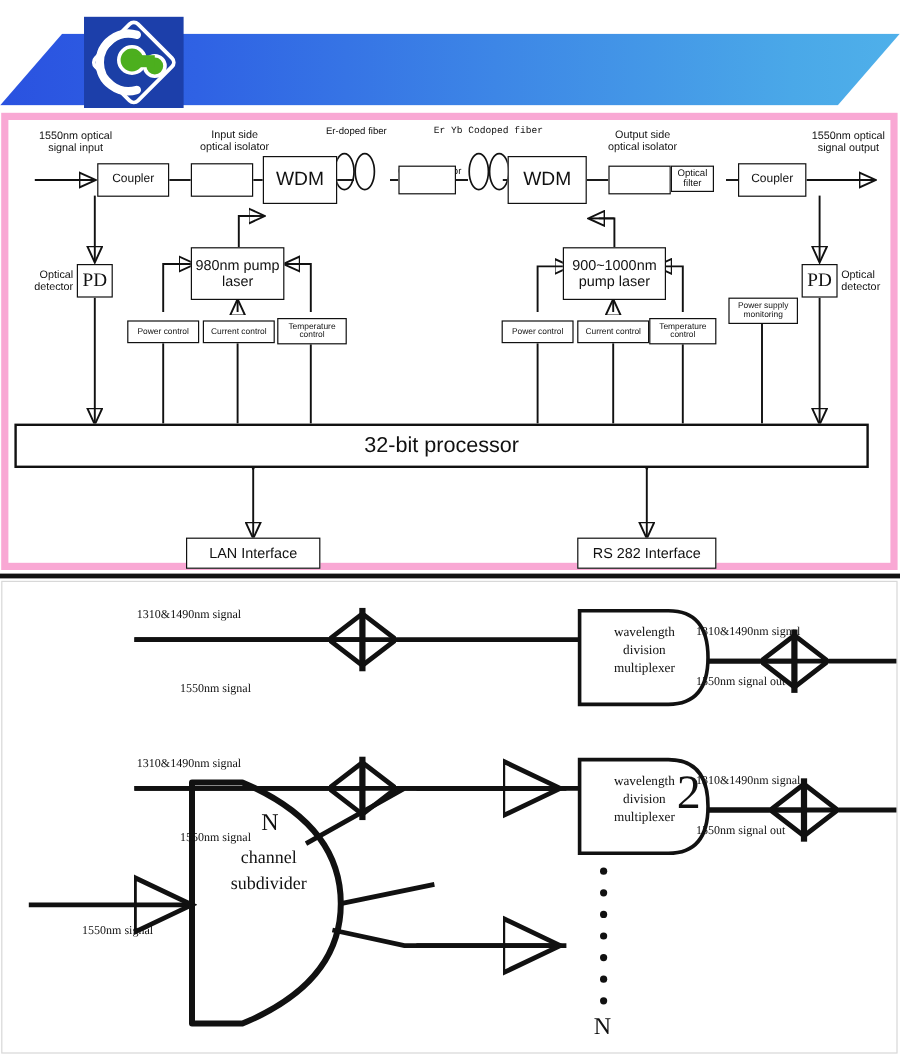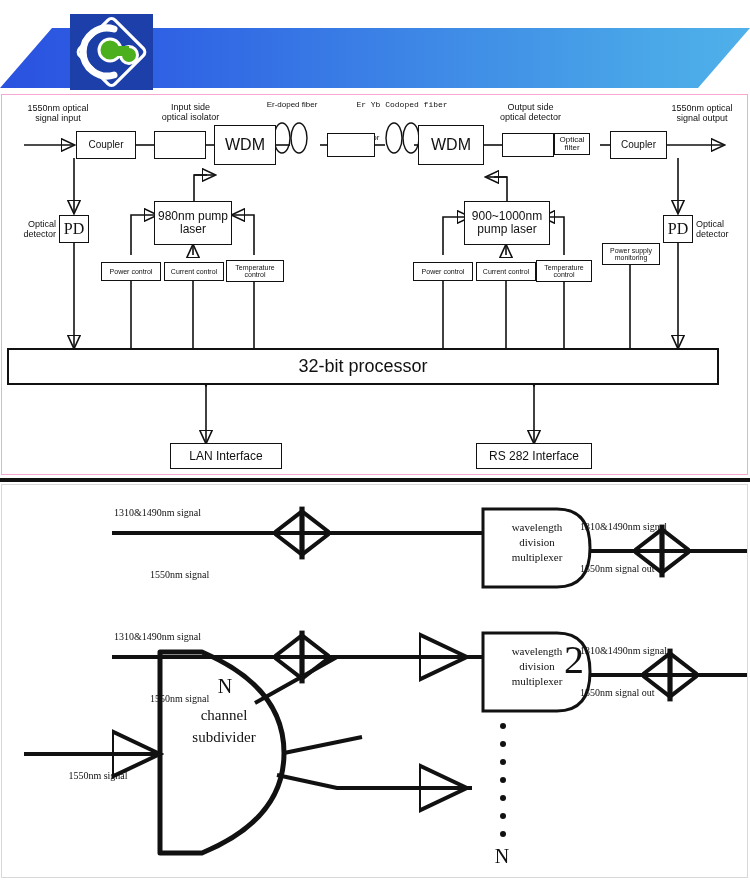--- a/index.html
+++ b/index.html
@@ -26,21 +26,21 @@
   }
   .logo-box{
     position:absolute;left:70px;top:14px;width:83px;height:76px;
     background:#1c3faa;
   }
   .logo-box svg{display:block;}
 
   
   .panel-top{
     position:absolute;left:1px;top:94px;width:747px;height:381px;
-    border:1px solid #f9a8d4;background:#fff;box-sizing:border-box;
+    border:6px solid #f9a8d4;background:#fff;box-sizing:border-box;
   }
   .divider{
     position:absolute;left:0;top:478px;width:750px;height:4px;background:#111;
   }
   .panel-bot{
     position:absolute;left:1px;top:484px;width:747px;height:394px;
     border:1px solid #d8d8d8;background:#fff;box-sizing:border-box;
   }
 
   
@@ -158,21 +158,21 @@
       </svg>
 
       <div class="lbl f9" style="left:6px;top:8px;width:100px;">1550nm optical
 signal  input</div>
       <div class="lbl f9" style="left:141px;top:7px;width:95px;">Input side
 optical isolator</div>
       <div class="lbl f8" style="left:250px;top:5px;width:80px;">Er-doped fiber</div>
       <div class="lbl f8" style="left:350px;top:5px;width:100px;font-family:Liberation Mono, monospace;">Er Yb Codoped fiber</div>
       <div class="lbl f8" style="left:320px;top:38px;width:62px;">Optical isolator</div>
       <div class="lbl f9" style="left:481px;top:7px;width:95px;">Output side
-optical detector</div>
+optical isolator</div>
       <div class="lbl f9" style="left:650px;top:8px;width:100px;">1550nm  optical
 signal  output</div>
 
       <div class="box f13" style="left:74px;top:36px;width:60px;height:28px;">Coupler</div>
       <div class="box" style="left:152px;top:36px;width:52px;height:28px;"></div>
       <div class="box f16" style="left:212px;top:30px;width:62px;height:40px;">WDM</div>
       <div class="box" style="left:325px;top:38px;width:48px;height:24px;"></div>
       <div class="box f16" style="left:416px;top:30px;width:66px;height:40px;">WDM</div>
       <div class="box" style="left:500px;top:38px;width:52px;height:24px;"></div>
       <div class="box f8" style="left:552px;top:38px;width:36px;height:22px;">Optical filter</div>
@@ -199,21 +199,21 @@
       <div class="box f7" style="left:411px;top:167px;width:60px;height:19px;">Power control</div>
       <div class="box f7" style="left:474px;top:167px;width:60px;height:19px;">Current control</div>
       <div class="box f7" style="left:534px;top:165px;width:56px;height:22px;">Temperature
 control</div>
 
       <div class="box f7" style="left:600px;top:148px;width:58px;height:22px;">Power supply
 monitoring</div>
 
       <div class="box b2 f18" style="left:5px;top:253px;width:712px;height:37px;">32-bit processor</div>
 
-      <div class="box f12" style="left:148px;top:348px;width:112px;height:26px;margin-left:20px;">LAN Interface</div>
+      <div class="box f12" style="left:148px;top:348px;width:112px;height:26px;">LAN Interface</div>
       <div class="box f12" style="left:474px;top:348px;width:116px;height:26px;">RS 282 Interface</div>
 
     </div>
   </div>
 
   <div class="divider"></div>
 
   <div class="panel-bot">
     <div class="dg">
 

